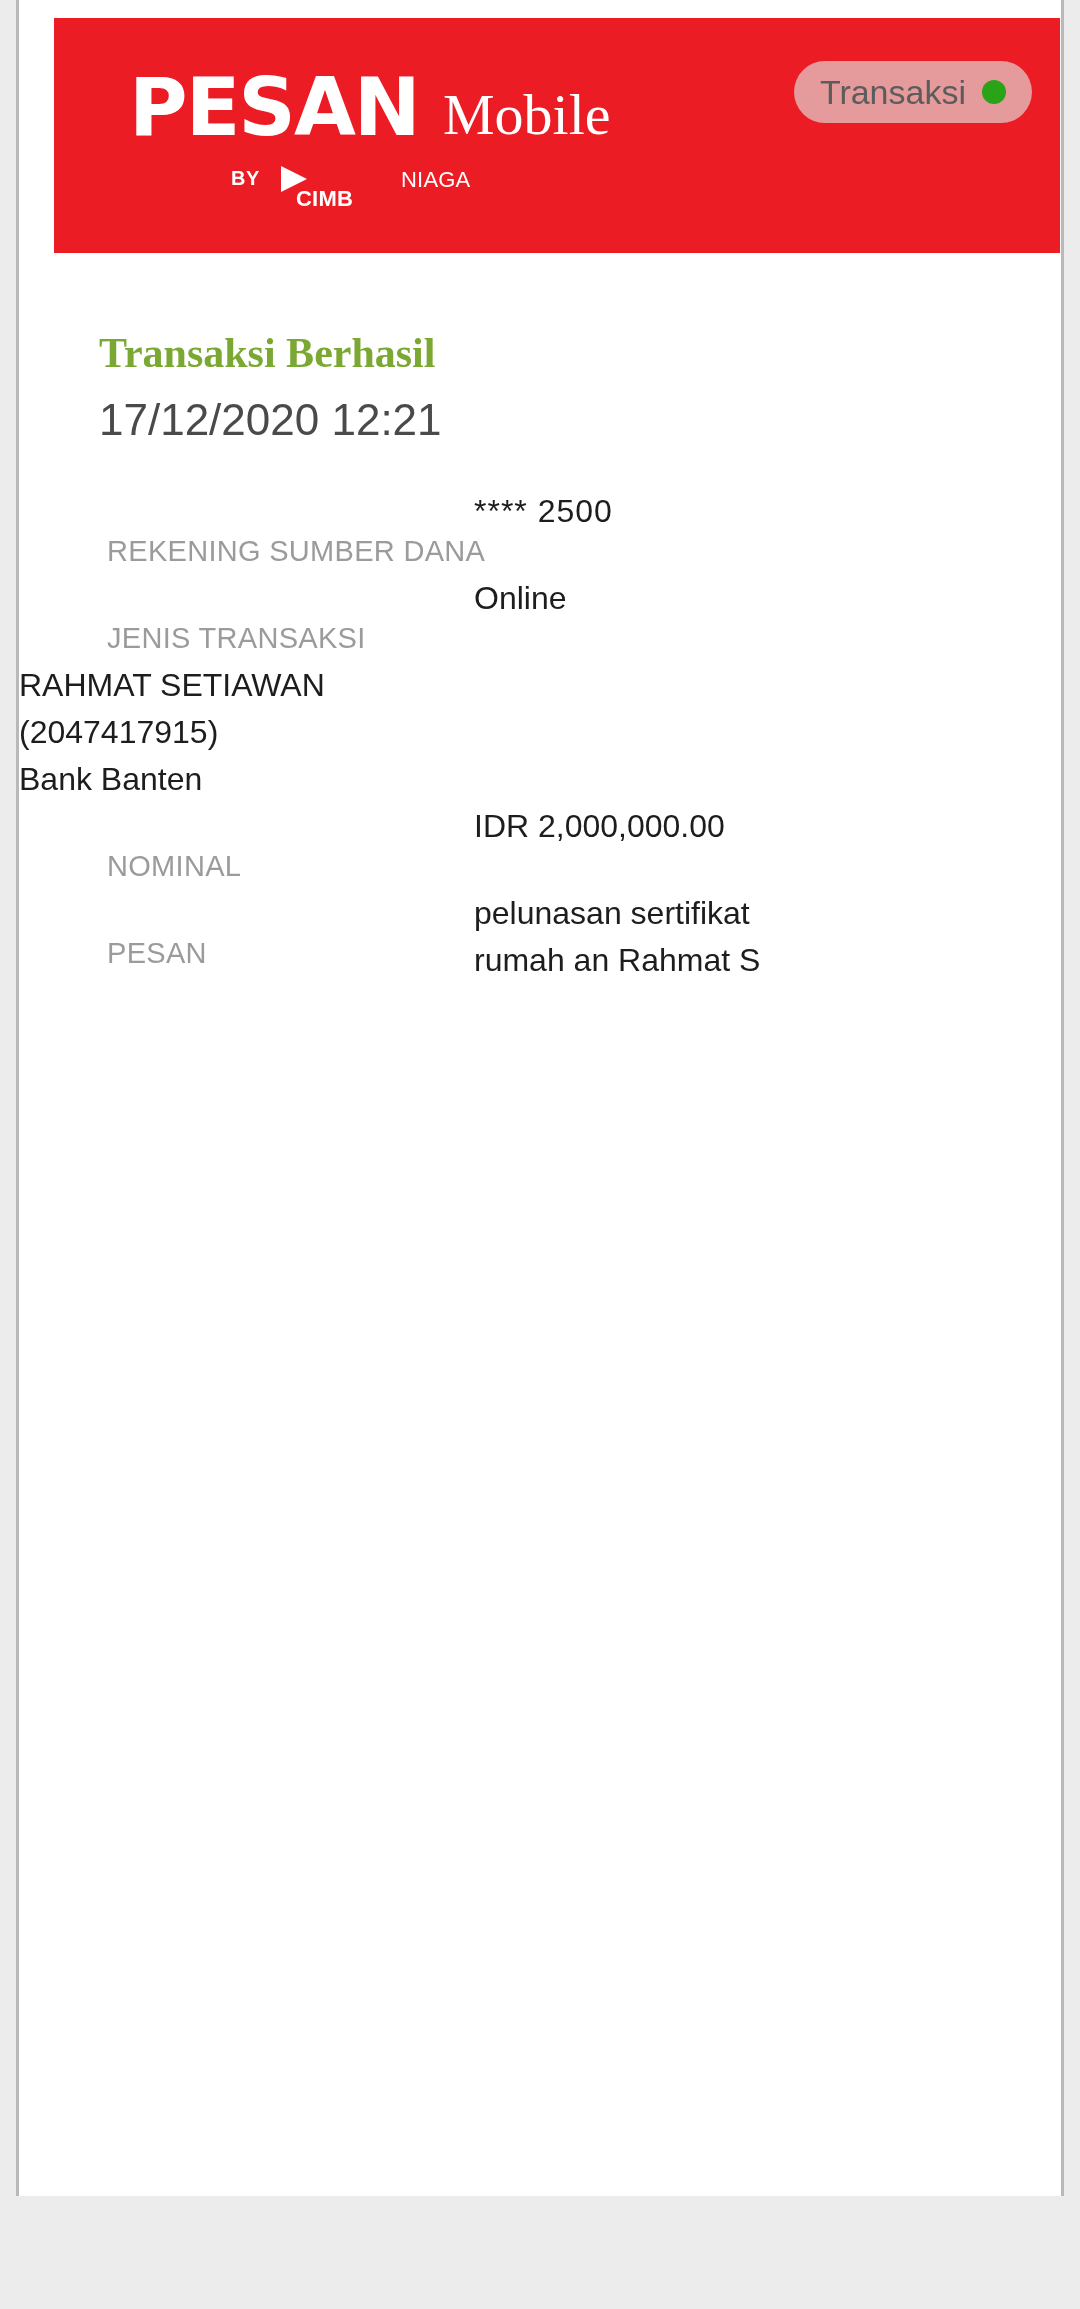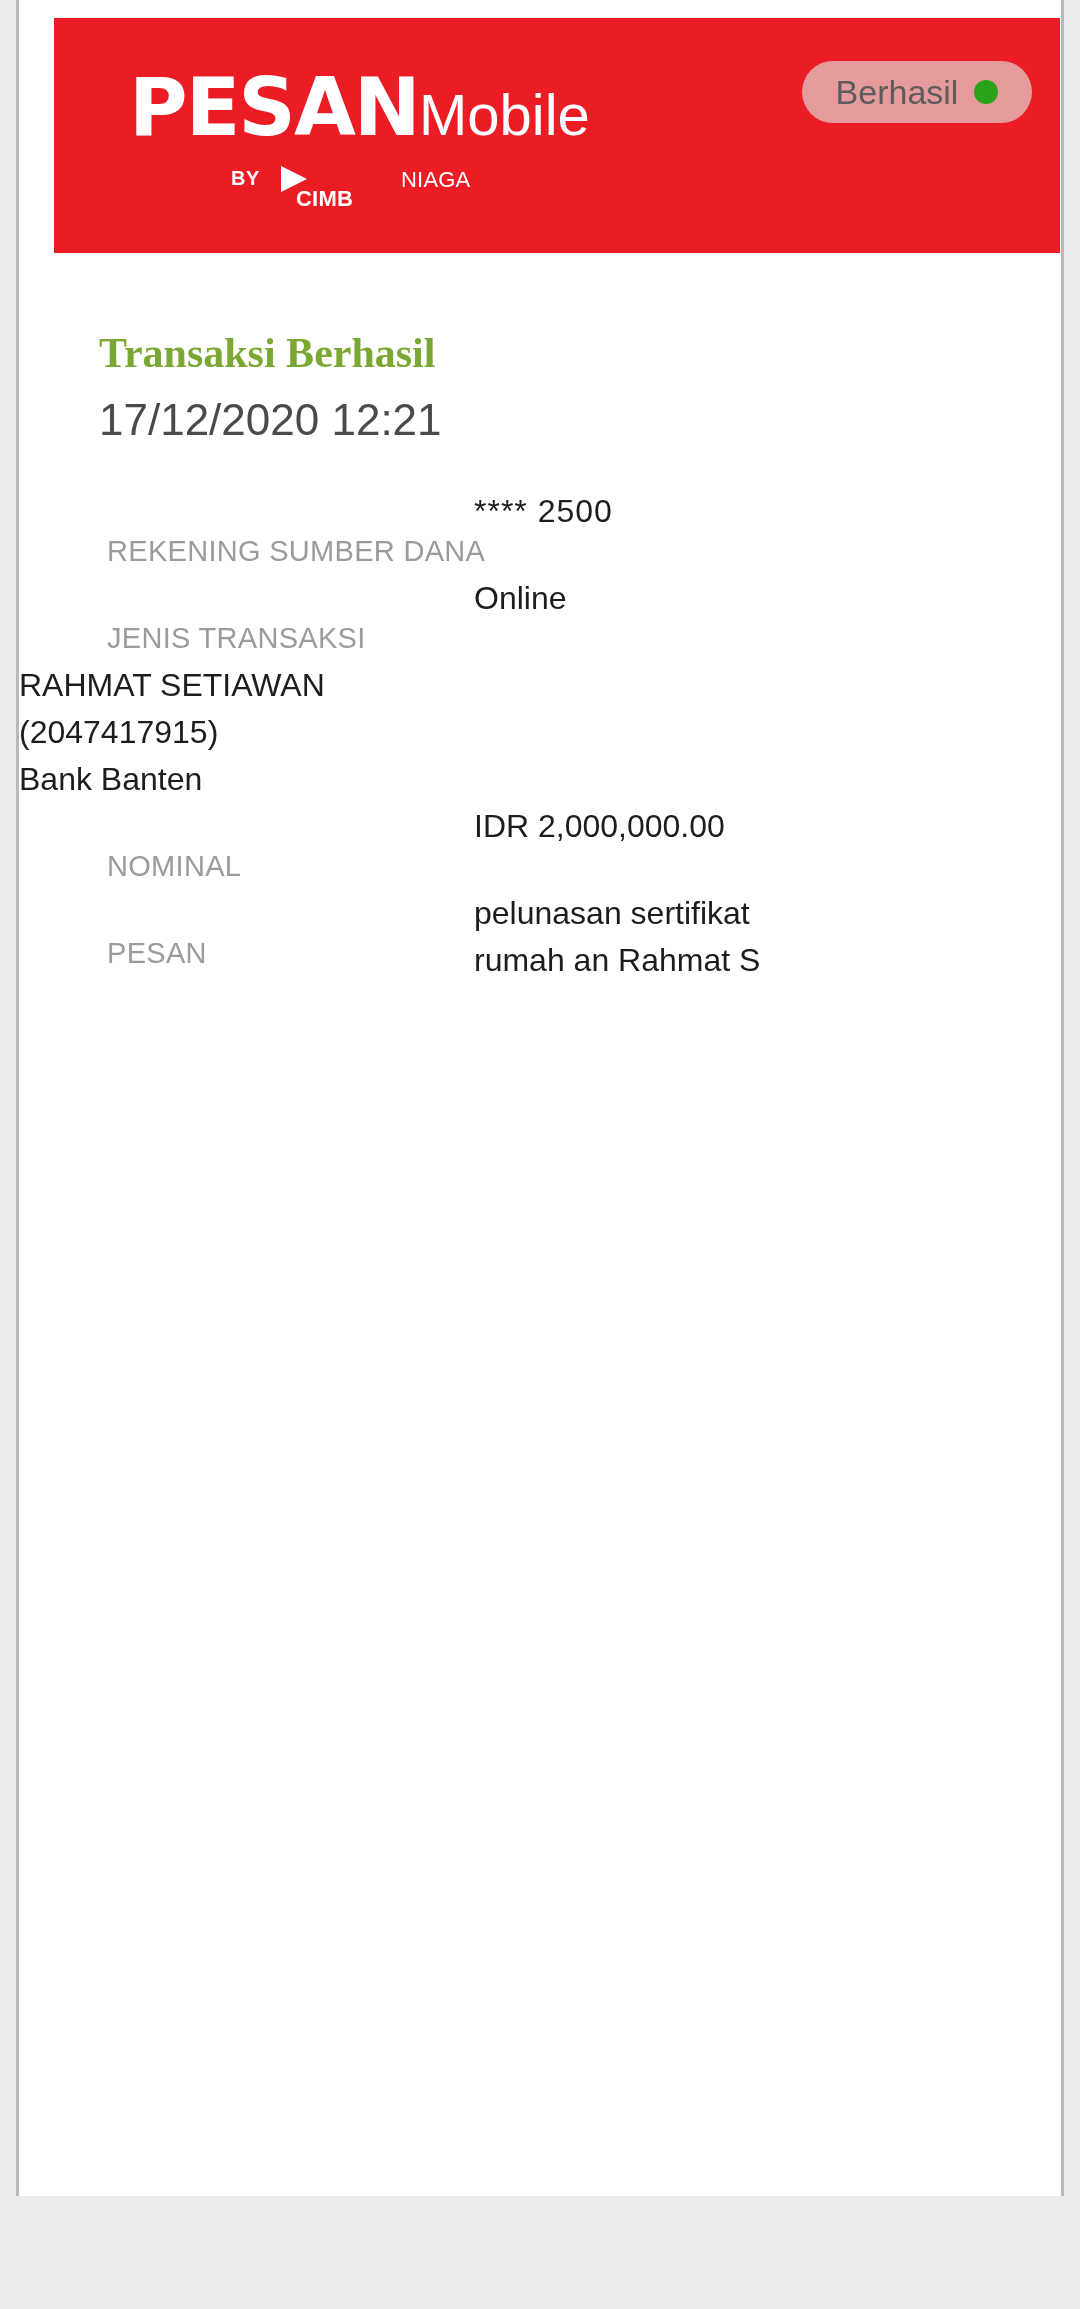--- a/index.html
+++ b/index.html
@@ -62,26 +62,26 @@
     top: 8px;
     font-size: 80px;
     font-weight: bold;
     letter-spacing: -2px;
     color: #ffffff;
     line-height: 1;
     font-family: "DejaVu Sans", sans-serif;
   }
   .logo-mobile {
     position: absolute;
-    left: 323px;
+    left: 347px;
     top: 26px;
     font-size: 58px;
     color: #ffffff;
     line-height: 1;
-    font-family: Liberation Sans, sans-serif;
+    font-family: Liberation Serif, serif;
   }
   .logo-by {
     position: absolute;
     left: 135px;
     top: 107px;
     font-size: 20px;
     font-weight: bold;
     color: #ffffff;
     letter-spacing: 0.5px;
   }
@@ -225,21 +225,21 @@
       <div class="logo-wrap">
         <div class="logo-octo">PESAN</div>
         <div class="logo-mobile">Mobile</div>
         <div class="logo-by">BY</div>
         <div class="logo-tri"></div>
         <div class="logo-cimb">CIMB</div>
         <div class="logo-niaga">NIAGA</div>
       </div>
 
       <div class="status-pill">
-        <span class="status-pill-label">Berhasil</span>
+        <span class="status-pill-label">Transaksi</span>
         <span class="status-dot"></span>
       </div>
 
     </div>
 
     <div class="body-area">
 
       <div class="result-title">Transaksi Berhasil</div>
       <div class="result-datetime">17/12/2020 12:21</div>
 

